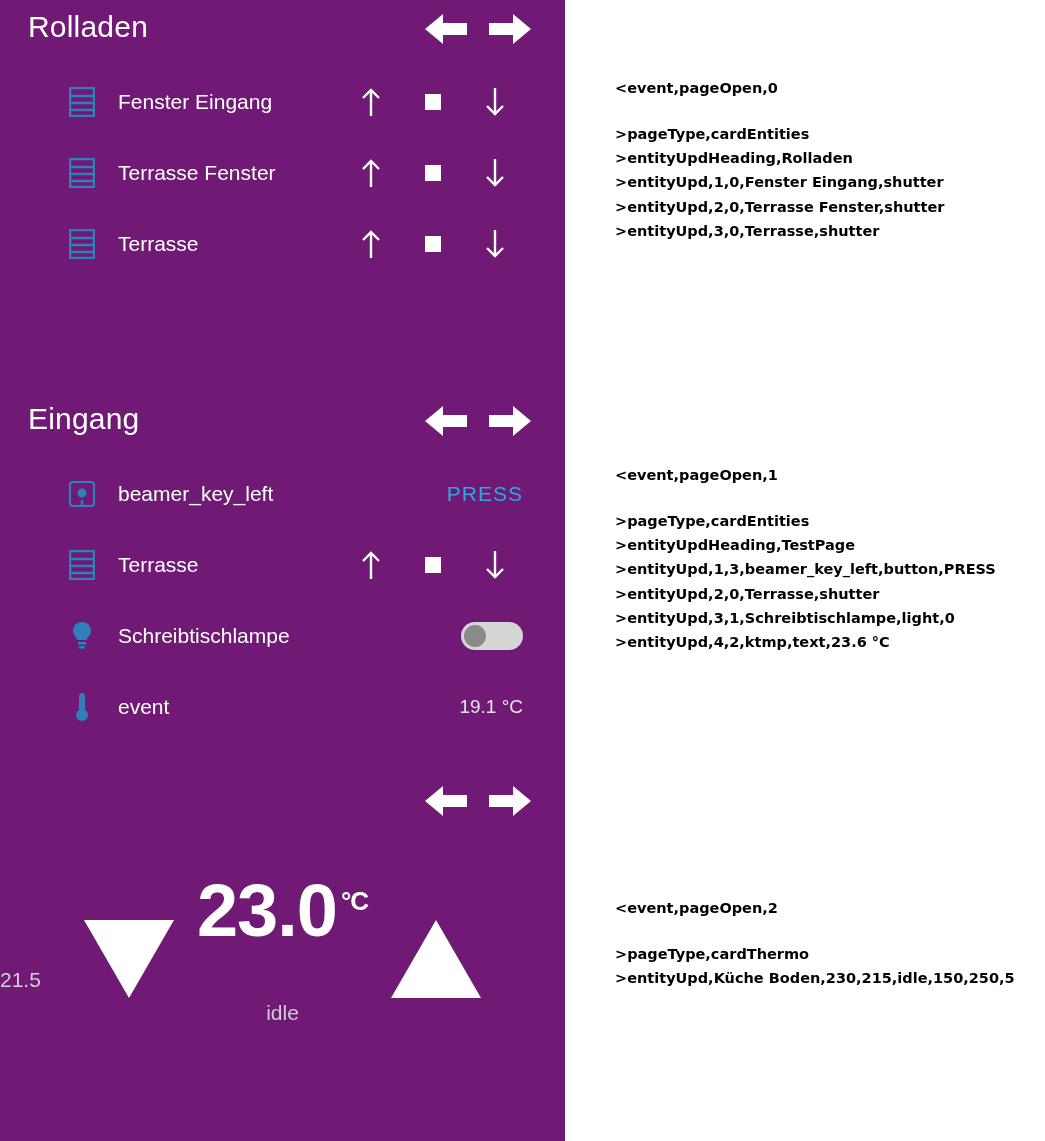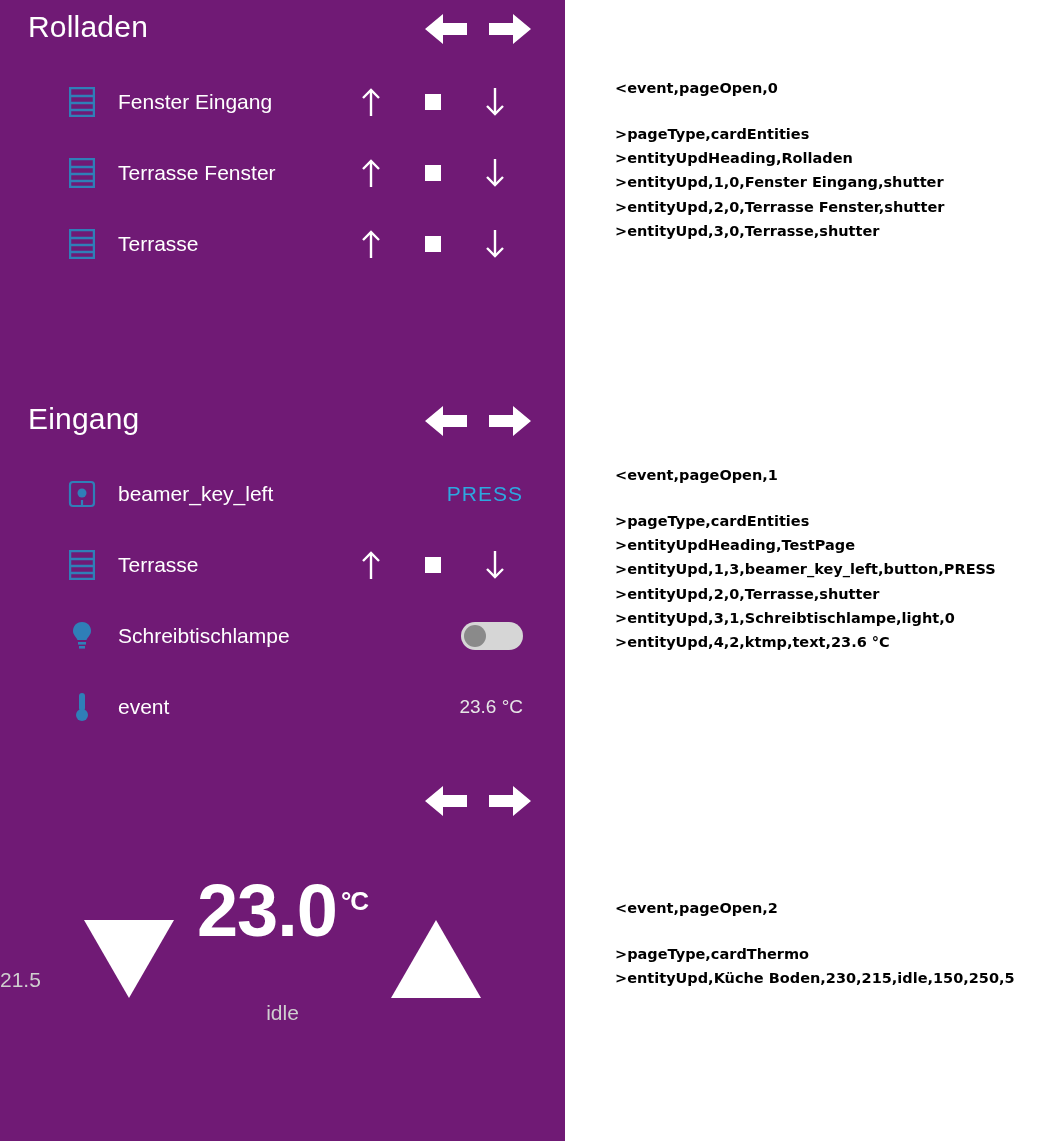--- a/index.html
+++ b/index.html
@@ -438,21 +438,21 @@
       </div>
 
       <div class="row">
         <span class="row-icon">
           <svg width="18" height="32" viewBox="0 0 18 32" aria-hidden="true">
             <rect x="6" y="2" width="6" height="18" rx="3" fill="#2f7fb8"></rect>
             <circle cx="9" cy="24" r="6" fill="#2f7fb8"></circle>
           </svg>
         </span>
         <span class="row-label">event</span>
-        <span class="value-label">23.6 °C</span>
+        <span class="value-label">19.1 °C</span>
       </div>
     </div>
   </div>
 
   <div class="card" style="top:772px;height:369px;">
     <div class="card-header">
       <div class="nav-arrows">
         <div class="arrow left">
           <svg width="48" height="42" viewBox="0 0 48 42" aria-hidden="true">
             <polygon points="2,21 20,6 20,15 44,15 44,27 20,27 20,36" fill="#ffffff"></polygon>

